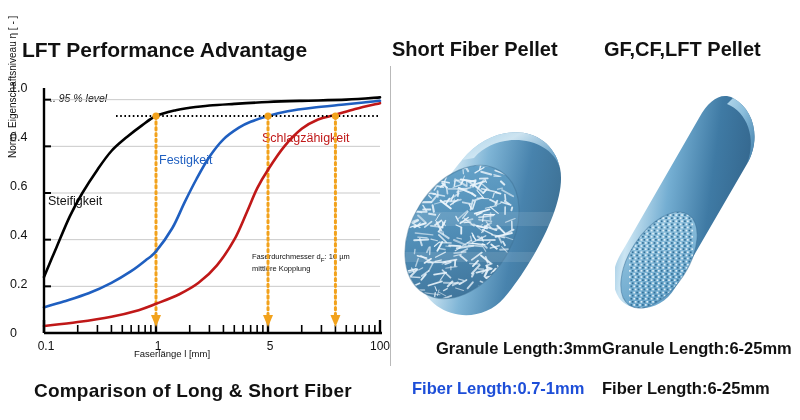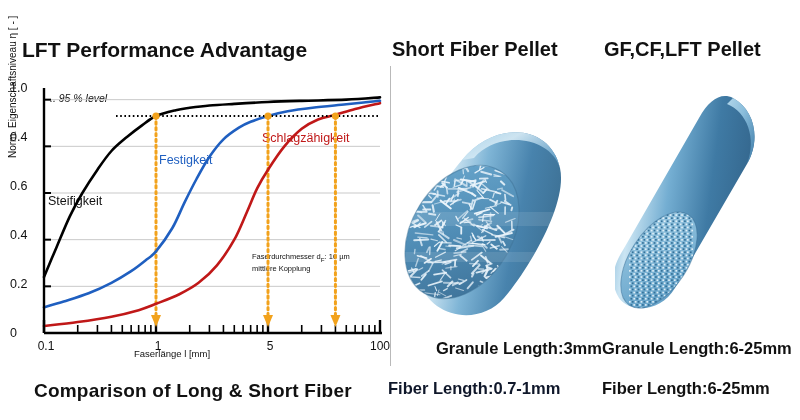--- a/index.html
+++ b/index.html
@@ -15,21 +15,21 @@
 
   
   .h-left{position:absolute;left:22px;top:38px;font-size:21px;font-weight:bold;color:#111;}
   .h-mid{position:absolute;left:392px;top:38px;font-size:20px;font-weight:bold;color:#111;}
   .h-right{position:absolute;left:604px;top:38px;font-size:20px;font-weight:bold;color:#111;}
 
   
   .cap-left{position:absolute;left:10px;top:380px;font-size:19px;font-weight:bold;color:#111;
             letter-spacing:.2px;margin-left:24px;}
   .cap-mid-1{position:absolute;left:408px;top:339px;font-size:16.5px;font-weight:bold;color:#111;margin-left:28px;}
-  .cap-mid-2{position:absolute;left:388px;top:379px;font-size:16.5px;font-weight:bold;color:#0f172a;}
+  .cap-mid-2{position:absolute;left:412px;top:379px;font-size:16.5px;font-weight:bold;color:#1d4ed8;}
   .cap-right-1{position:absolute;left:602px;top:339px;font-size:16.5px;font-weight:bold;color:#111;}
   .cap-right-2{position:absolute;left:602px;top:379px;font-size:16.5px;font-weight:bold;color:#111;}
 
   
   .vdiv{position:absolute;top:66px;height:300px;width:1px;background:#b9b9b9;}
 
   
   #chartbox{position:absolute;left:8px;top:66px;width:378px;height:302px;}
   .yax-label{position:absolute;left:-1px;top:92px;width:190px;
              transform:rotate(-90deg);transform-origin:left top;

